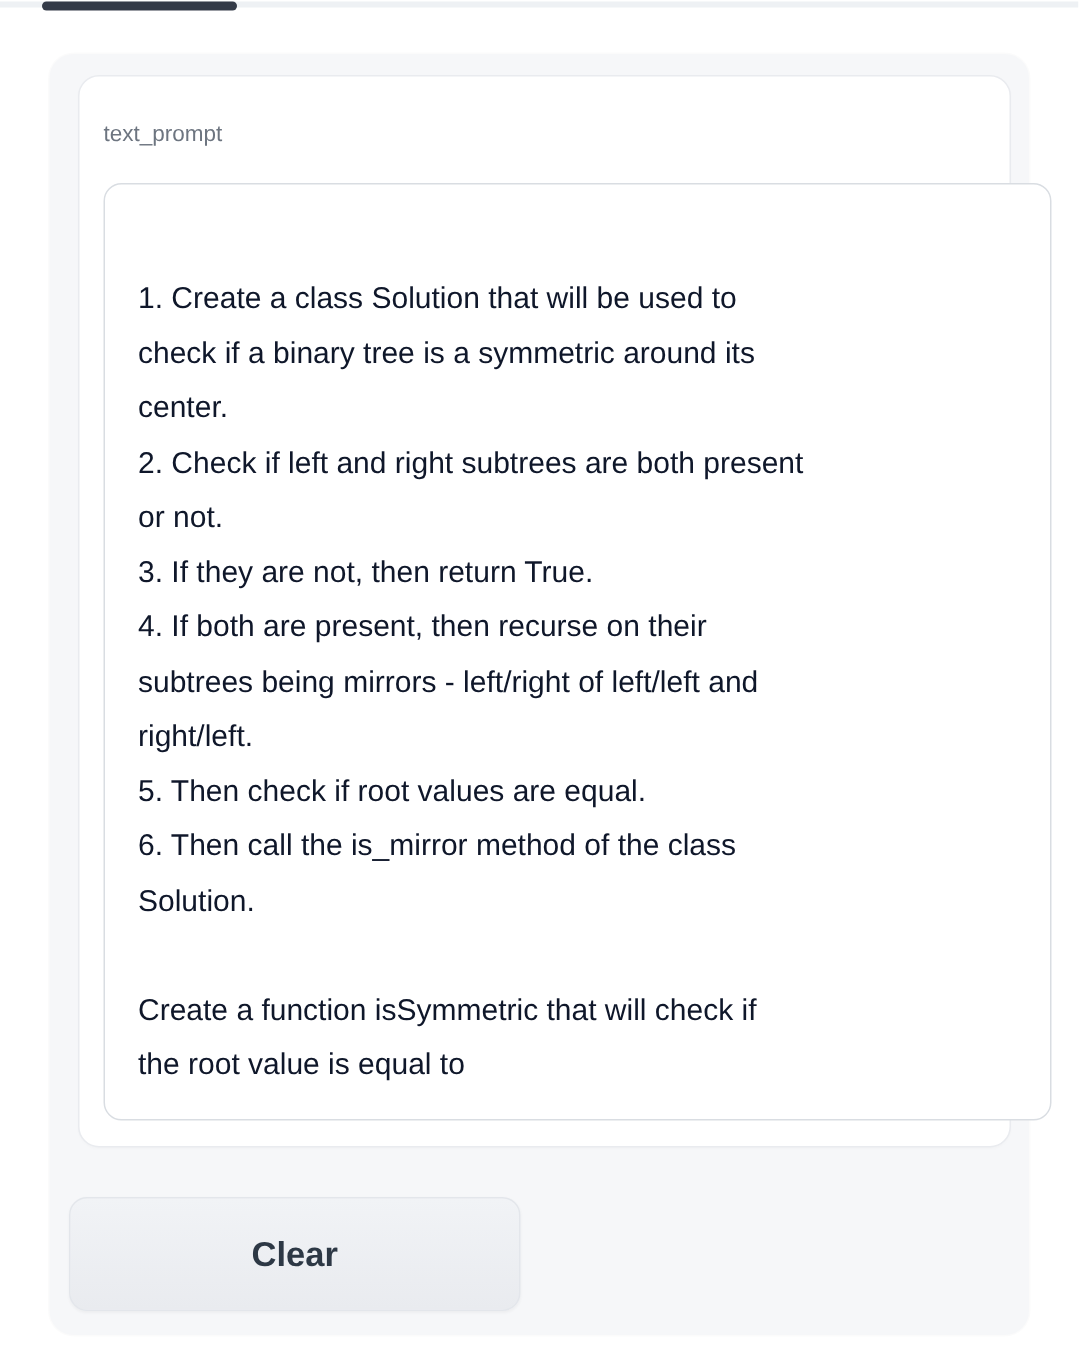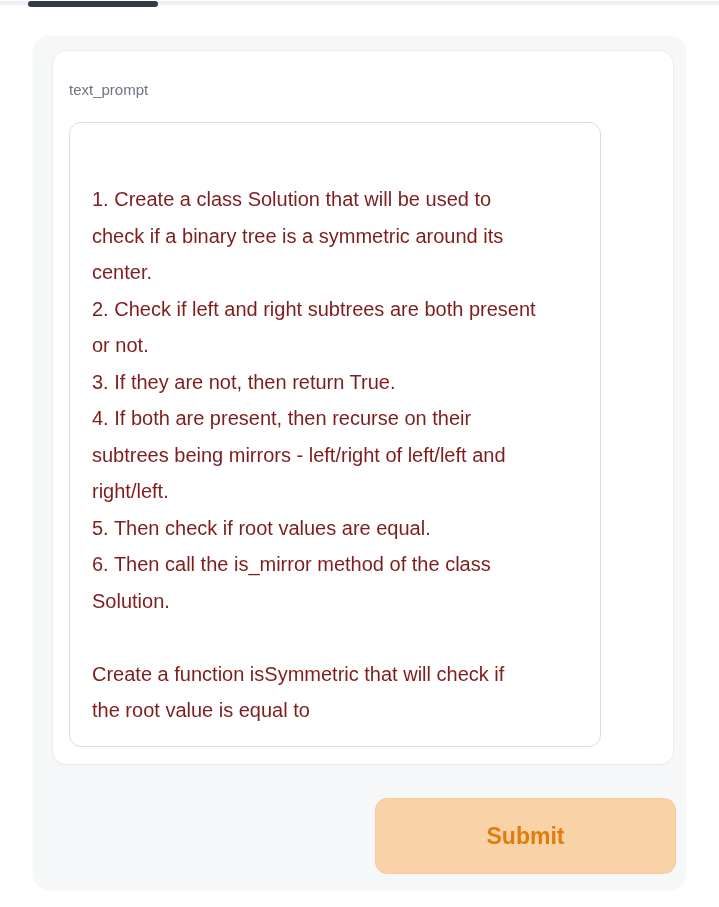--- a/index.html
+++ b/index.html
@@ -56,30 +56,30 @@
     position: absolute;
     left: 16px; top: 27px;
     font-size: 15px;
     line-height: 24px;
     color: #6d7580;
   }
 
   .prompt-textarea {
     position: absolute;
     left: 16px; top: 71px;
-    width: 532px; height: 625px;
+    width: 632px; height: 625px;
     box-sizing: border-box;
     padding: 58px 22px 20px 22px;
     background: #ffffff;
     border: 1px solid #d9dde2;
     border-radius: 12px;
     font-family: "Liberation Sans", sans-serif;
     font-size: 20px;
     line-height: 36.5px;
-    color: #7f1d1d;
+    color: #0f172a;
     resize: none;
     outline: none;
     overflow: hidden;
     display: block;
   }
 
   
   .btn {
     position: absolute;
     top: 762px;
@@ -129,16 +129,16 @@
 subtrees being mirrors - left/right of left/left and
 right/left.
 5. Then check if root values are equal.
 6. Then call the is_mirror method of the class
 Solution.
 
 Create a function isSymmetric that will check if
 the root value is equal to</textarea>
   </div>
 
+  <div class="btn btn-clear">Clear</div>
 
-  <div class="btn btn-submit">Submit</div>
 
 </div>
 
 </body></html>

